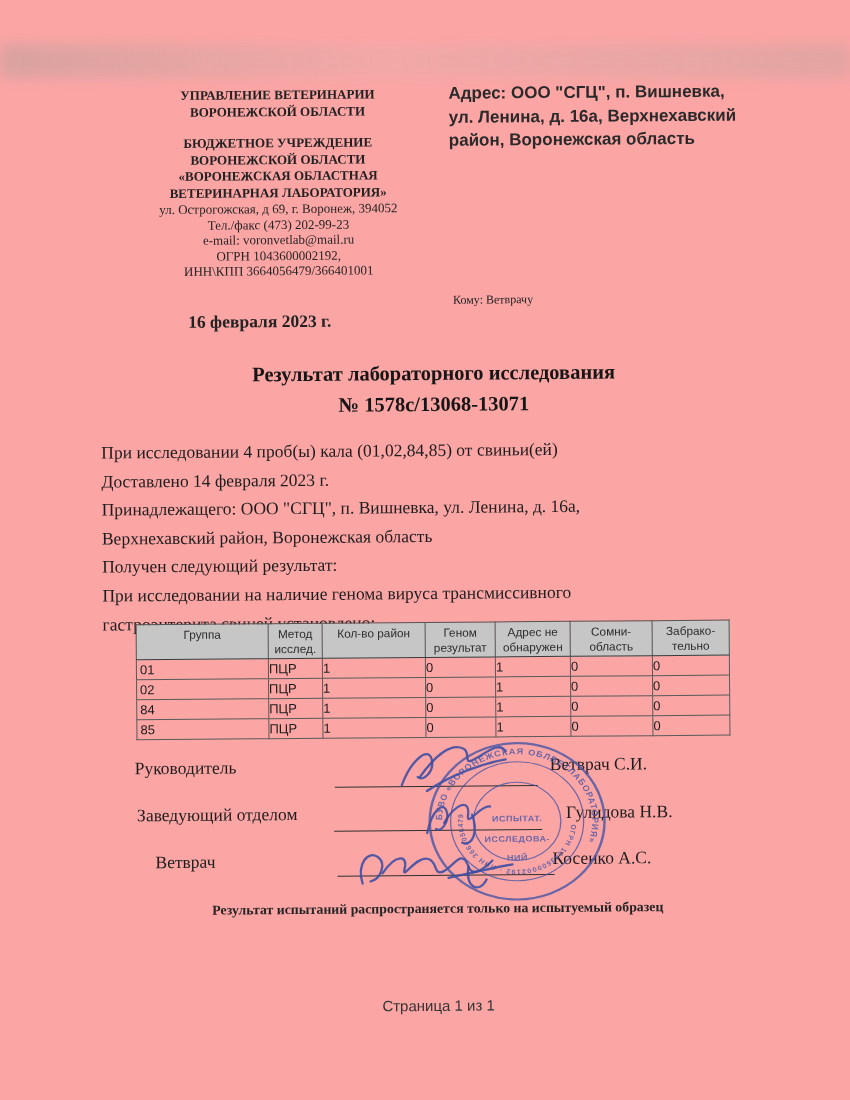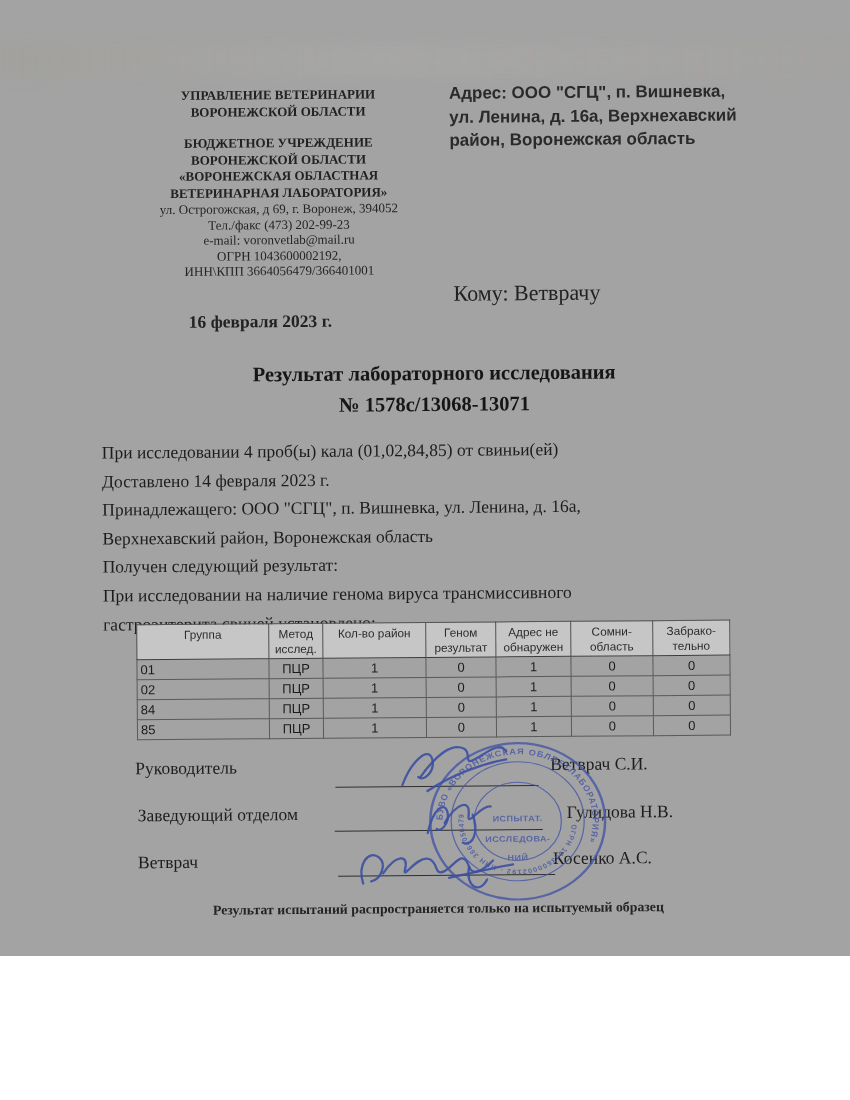--- a/index.html
+++ b/index.html
@@ -1,59 +1,59 @@
 <!DOCTYPE html>
 <html><head>
 <meta charset="utf-8">
 <style>
   html,body{margin:0;padding:0;background:#ffffff;}
   .page{
-    position:relative;width:850px;height:956px;overflow:hidden;
-    background:#a3a3a3;
+    position:relative;width:850px;height:1100px;overflow:hidden;
+    background:#fca5a5;
     font-family:"Liberation Serif", serif;
     color:#1e1e1e;
   }
   .scan-band{
     position:absolute;left:0;top:44px;width:850px;height:34px;
     background:linear-gradient(90deg, rgba(160,158,150,.38), rgba(190,188,180,.16) 45%, rgba(165,163,156,.30));
     filter:blur(7px);
   }
   .doc{position:absolute;inset:0;transform:rotate(-0.45deg);transform-origin:50% 50%;}
 
   
   .org-block{position:absolute;left:120px;top:86px;width:322px;text-align:center;}
   .org-bold{font-weight:bold;font-size:13px;line-height:16.5px;color:#222;}
   .org-gap{height:15px;}
   .org-reg{font-size:13px;line-height:15.5px;color:#242424;}
 
   
   .addr-block{position:absolute;left:452px;top:82px;width:350px;
     font-family:"Liberation Sans", sans-serif;font-size:17px;line-height:23.5px;
     font-weight:600;color:#2a2a2a;}
-  .komu{position:absolute;left:455px;top:281px;font-size:22px;color:#222;text-align:right;}
+  .komu{position:absolute;left:455px;top:293px;font-size:12px;color:#222;text-align:right;}
   .doc-date{position:absolute;left:190px;top:310px;font-size:17.5px;font-weight:bold;color:#222;}
 
   
   .title{position:absolute;left:100px;top:358px;width:670px;text-align:center;
     font-size:20.5px;font-weight:bold;line-height:31px;color:#161616;}
 
   
   .body-text{position:absolute;left:102px;top:436px;width:650px;
     font-size:17.5px;line-height:28.6px;color:#1d1d1d;}
 
   
   .lab-table{position:absolute;left:135px;top:622px;border-collapse:collapse;table-layout:fixed;
     font-family:"Liberation Sans", sans-serif;color:#222;
     border:1.6px solid #3c3c3c;}
   .lab-table th{
     background:#c6c6c6;font-weight:normal;font-size:11.8px;line-height:14.5px;
     vertical-align:top;padding:3px 1px 2px 1px;white-space:pre-line;text-align:center;
     border:1px solid #555;border-bottom:1.6px solid #3c3c3c;color:#2c2c2c;}
   .lab-table td{
-    font-size:13px;line-height:17px;text-align:center;padding:1px 0;
+    font-size:13px;line-height:17px;padding:1px 0;
     border:1px solid #5a5a5a;color:#1c1c1c;}
   .lab-table td.grp{text-align:left;padding-left:3px;}
 
   
   .sig-label,.sig-name{position:absolute;font-size:17.5px;color:#1d1d1d;}
   .sig-line{position:absolute;height:0;border-bottom:1.8px solid #2f2f2f;}
 
   .autographs{position:absolute;left:330px;top:715px;}
   .autographs path{fill:none;stroke:#3a4da3;stroke-width:2.3;stroke-linecap:round;opacity:.88;}
 
@@ -181,21 +181,21 @@
     </table>
 
     <div class="sig-label" style="left:133px;top:756px">Руководитель</div>
     <div class="sig-line" style="left:333px;top:786px;width:203px"></div>
     <div class="sig-name" style="left:548px;top:755px">Ветврач С.И.</div>
 
     <div class="sig-label" style="left:135px;top:803px">Заведующий отделом</div>
     <div class="sig-line" style="left:332px;top:830px;width:208px"></div>
     <div class="sig-name" style="left:564px;top:803px">Гулидова Н.В.</div>
 
-    <div class="sig-label" style="left:135px;top:850px">Ветврач</div>
+    <div class="sig-label" style="left:153px;top:850px">Ветврач</div>
     <div class="sig-line" style="left:335px;top:875px;width:217px"></div>
     <div class="sig-name" style="left:550px;top:849px">Косенко А.С.</div>
 
     <svg class="autographs" width="260" height="195" viewBox="0 0 260 195">
       <g>
         <path d="M70,70 C78,48 96,30 100,44 C103,56 92,67 86,62"></path>
         <path d="M88,62 C104,40 120,28 132,34 C140,38 130,52 144,44 C156,37 168,27 174,37"></path>
         <path d="M95,76 C120,60 150,49 174,45"></path>
       </g>
       <g>

